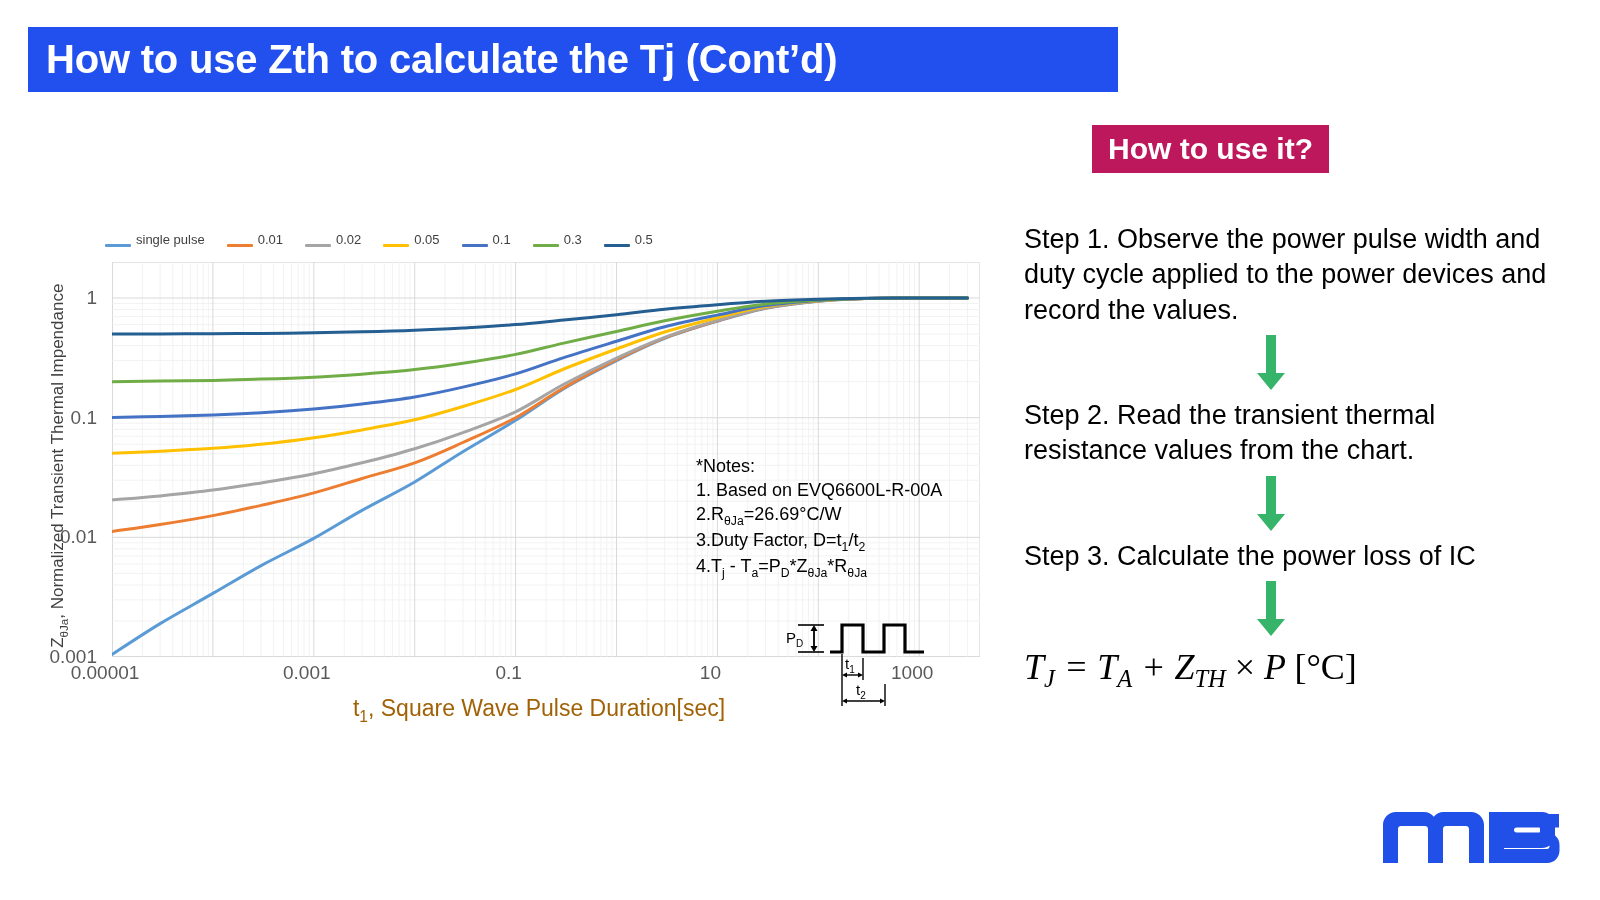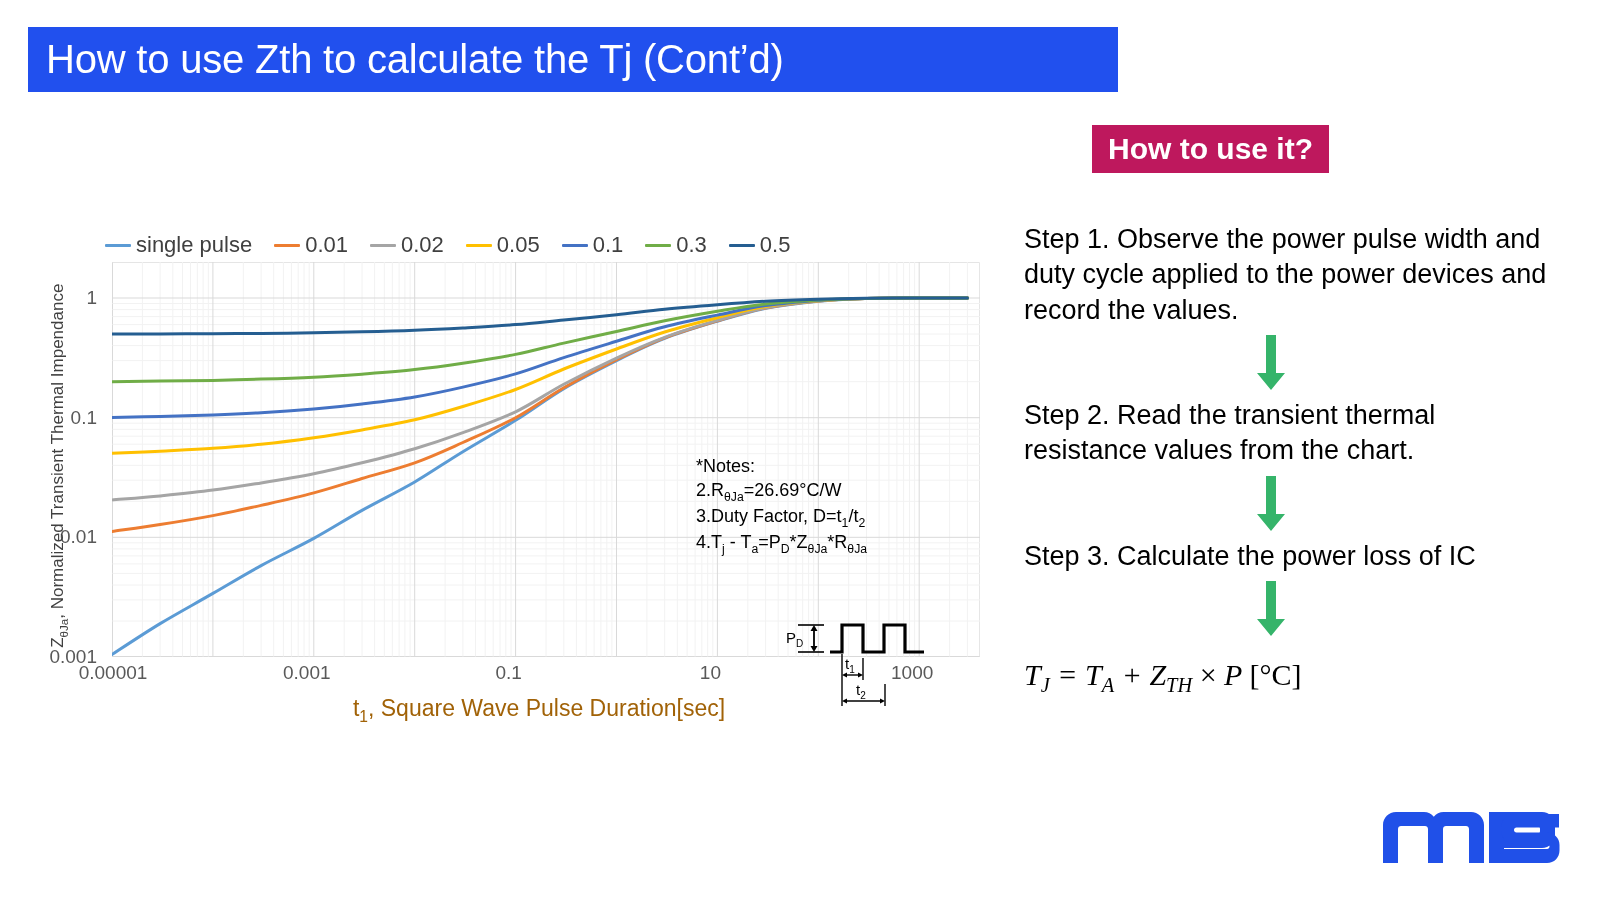--- a/index.html
+++ b/index.html
@@ -23,21 +23,21 @@
     top: 27px;
     width: 1090px;
     height: 65px;
     background: #2150EE;
     display: flex;
     align-items: center;
   }
   #title-text {
     color: #ffffff;
     font-size: 40px;
-    font-weight: normal;
+    font-weight: bold;
     letter-spacing: -0.2px;
     padding-left: 18px;
     white-space: nowrap;
   }
 
   
   #chart-panel {
     position: absolute;
     left: 10px;
     top: 190px;
@@ -58,23 +58,23 @@
   #chart-legend {
     position: absolute;
     left: 95px;
     top: 42px;
     display: flex;
     align-items: center;
     gap: 22px;
   }
   .legend-item {
     display: flex;
-    align-items: center;
+    align-items: flex-end;
     gap: 5px;
-    font-size: 22px;
+    font-size: 13px;
     color: #404040;
     white-space: nowrap;
   }
   .legend-swatch {
     display: inline-block;
     width: 26px;
     height: 3px;
     border-radius: 1px;
   }
 
@@ -193,22 +193,22 @@
     height: 70px;
     display: flex;
     align-items: center;
     justify-content: flex-start;
     padding-left: 232px;
   }
   .down-arrow { display: block; }
   #formula {
     font-family: "Liberation Serif", serif;
     font-style: italic;
-    font-size: 30px;
-    margin-top: 14px;
+    font-size: 36px;
+    margin-top: 2px;
   }
   #formula .up { font-style: normal; }
 
   
   #mps-logo {
     position: absolute;
     left: 1383px;
     top: 812px;
     width: 180px;
     height: 52px;
@@ -408,38 +408,39 @@
         <line x1="101" y1="70" x2="101" y2="92" stroke="#000" stroke-width="1.4"></line>
         <line x1="60" y1="87" x2="99" y2="87" stroke="#000" stroke-width="1.4"></line>
         <polygon points="58,87 63,84.6 63,89.4" fill="#000"></polygon>
         <polygon points="101,87 96,84.6 96,89.4" fill="#000"></polygon>
         <text x="72" y="81" font-family="Liberation Sans, sans-serif" font-size="15" fill="#000">t<tspan font-size="10" dy="4">2</tspan></text>
       </svg>
     </div>
   </div>
 
   <div id="xtick-row">
-      <div class="xtick-label" style="left: 8px;">0.00001</div>
+      <div class="xtick-label" style="left: 0px;">0.00001</div>
       <div class="xtick-label" style="left: 201.8px;">0.001</div>
       <div class="xtick-label" style="left: 403.6px;">0.1</div>
       <div class="xtick-label" style="left: 605.4px;">10</div>
       <div class="xtick-label" style="left: 807.2px;">1000</div>
     </div>
 
   <div id="xaxis-title">
     t<sub>1</sub>, Square Wave Pulse Duration[sec]
   </div>
 
   <div id="yaxis-title">
     Z<sub>θJa</sub>, Normalized Transient Thermal Impendance
   </div>
 </div>
 
 <div id="notes-block">
   <div class="note-line">*Notes:</div>
+  <div class="note-line">1. Based on EVQ6600L-R-00A</div>
   <div class="note-line">2.R<sub>θJa</sub>=26.69°C/W</div>
   <div class="note-line">3.Duty Factor, D=t<sub>1</sub>/t<sub>2</sub></div>
   <div class="note-line">4.T<sub>j</sub> - T<sub>a</sub>=P<sub>D</sub>*Z<sub>θJa</sub>*R<sub>θJa</sub></div>
 </div>
 
 <div id="how-badge">
   <span id="how-badge-text">How to use it?</span>
 </div>
 
 <div id="steps">

